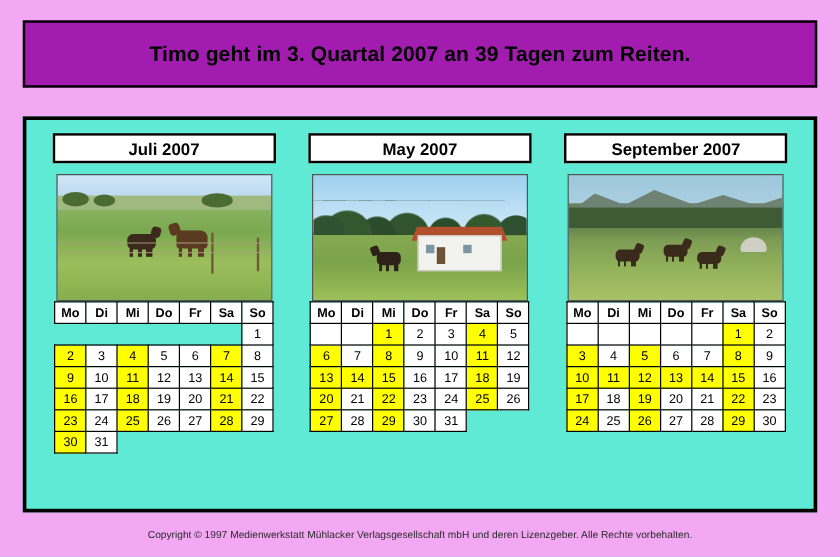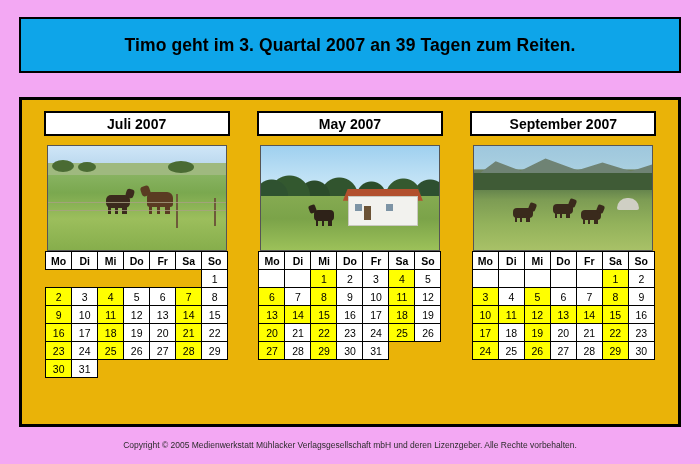--- a/index.html
+++ b/index.html
@@ -20,21 +20,21 @@
     box-sizing: border-box;
   }
 
   
   .title-box {
     position: absolute;
     left: 19px;
     top: 17px;
     width: 662px;
     height: 56px;
-    background: #0ea5e9;
+    background: #a21caf;
     border: 2px solid #000000;
     box-sizing: border-box;
     display: flex;
     align-items: center;
     justify-content: center;
   }
   .title-text {
     font-size: 17.5px;
     font-weight: bold;
     color: #000000;
@@ -42,21 +42,21 @@
     white-space: nowrap;
   }
 
   
   .panel {
     position: absolute;
     left: 19px;
     top: 97px;
     width: 662px;
     height: 330px;
-    background: #eab308;
+    background: #5eead4;
     border: 3px solid #000000;
     box-sizing: border-box;
     display: flex;
     justify-content: space-around;
     padding: 11px 8px 0 8px;
   }
 
   .month {
     width: 196px;
     display: flex;
@@ -413,15 +413,15 @@
               <td>28</td>
               <td class="hl">29</td>
               <td>30</td>
             </tr>
           </tbody>
       </table>
     </div>
 
   </div>
 
-  <div class="footer">Copyright © 2005 Medienwerkstatt Mühlacker Verlagsgesellschaft mbH und deren Lizenzgeber. Alle Rechte vorbehalten.</div>
+  <div class="footer">Copyright © 1997 Medienwerkstatt Mühlacker Verlagsgesellschaft mbH und deren Lizenzgeber. Alle Rechte vorbehalten.</div>
 
 </div>
 
 </body></html>

